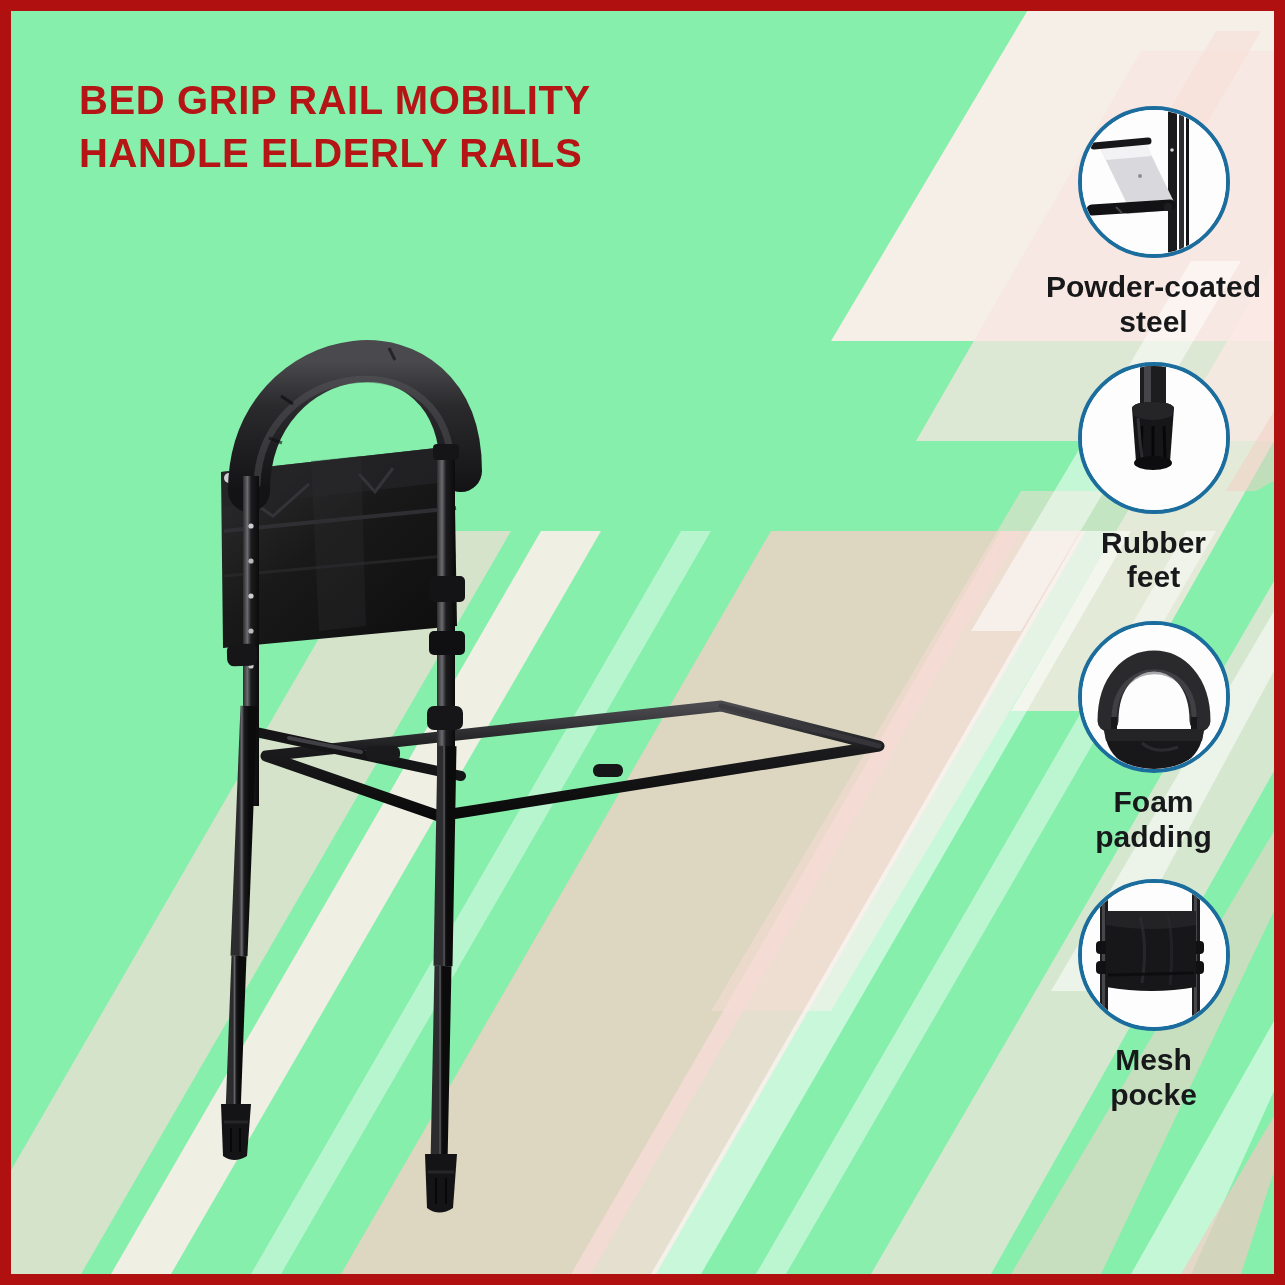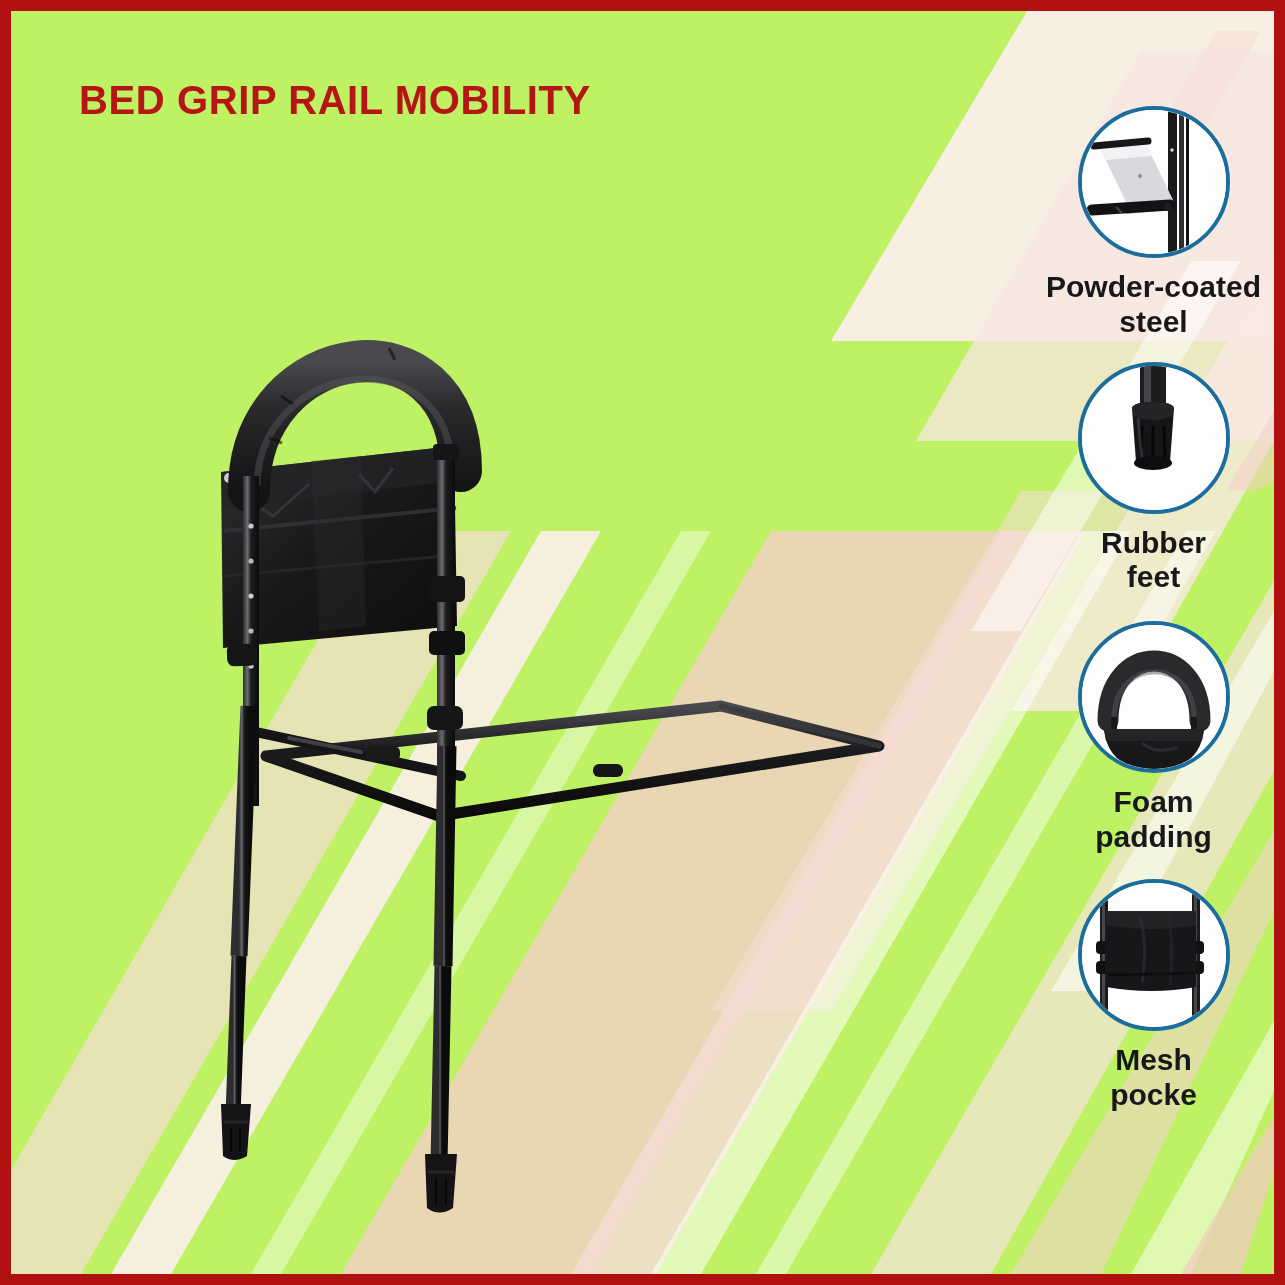--- a/index.html
+++ b/index.html
@@ -5,21 +5,21 @@
   html,body{margin:0;padding:0;}
   body{
     width:1285px;height:1285px;overflow:hidden;
     font-family:"Liberation Sans","DejaVu Sans",sans-serif;
     background:#ffffff;
   }
   .poster{
     position:relative;width:1285px;height:1285px;
     box-sizing:border-box;
     border:11px solid #b01010;
-    background:#bef264;
+    background:#86efac;
     overflow:hidden;
   }
   
   .stripes{position:absolute;inset:0;overflow:hidden;z-index:0;pointer-events:none;}
   .stripes svg{position:absolute;top:0;left:0;}
 
   
   .title{
     position:absolute;left:68px;top:63px;width:790px;z-index:5;
     font-size:40px;font-weight:bold;line-height:1.33;
@@ -91,20 +91,21 @@
         <polygon points="1170,1263 1263,1105 1263,1160 1230,1263" fill="#f2cbc2" opacity="0.7"></polygon>
 
         <polygon points="1090,215 1205,20 1250,20 1135,215" fill="#f6dcd5" opacity="0.5"></polygon>
         <polygon points="1215,480 1263,400 1263,470 1245,480" fill="#f3cfc6" opacity="0.55"></polygon>
       </g>
     </svg>
   </div>
 
   <div class="title">
     <div>BED GRIP RAIL MOBILITY</div>
+    <div>HANDLE ELDERLY RAILS</div>
   </div>
 
   <div class="product">
     <svg width="800" height="950" viewBox="0 0 800 950">
       <defs>
         <linearGradient id="tube" x1="0" y1="0" x2="1" y2="0">
           <stop offset="0%" stop-color="#2c2c2e"></stop>
           <stop offset="28%" stop-color="#6b6b70"></stop>
           <stop offset="50%" stop-color="#1c1c1e"></stop>
           <stop offset="100%" stop-color="#0b0b0c"></stop>

